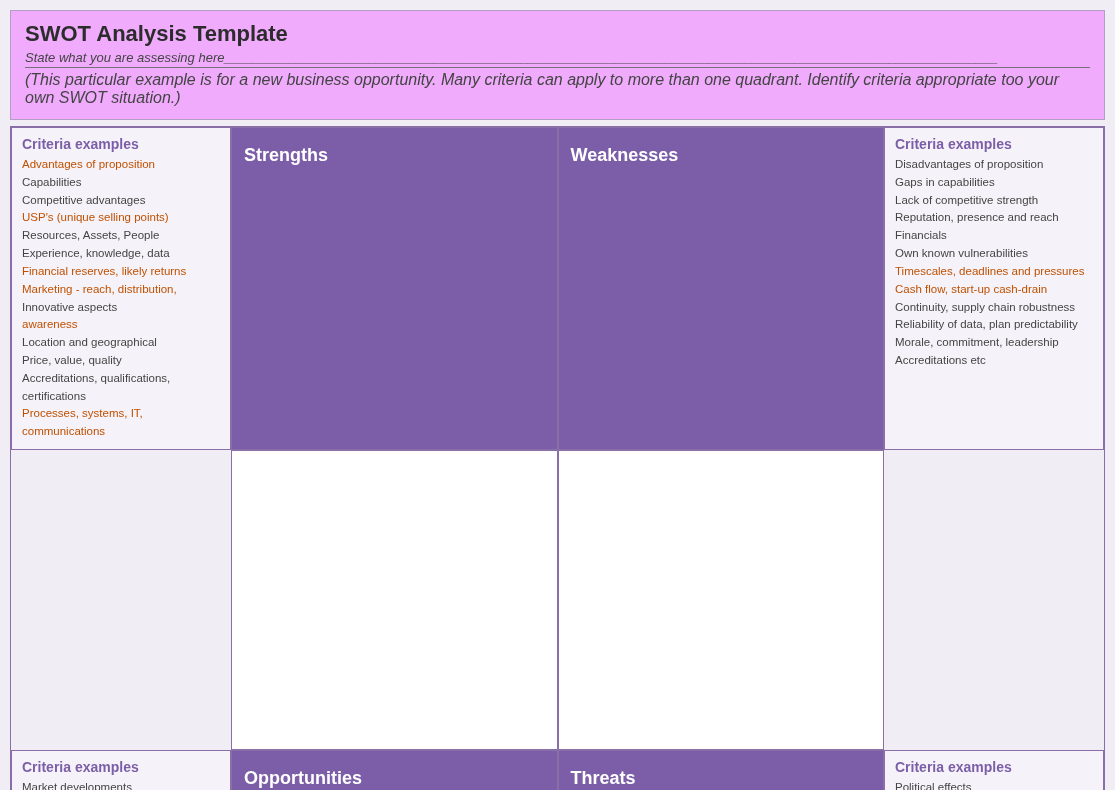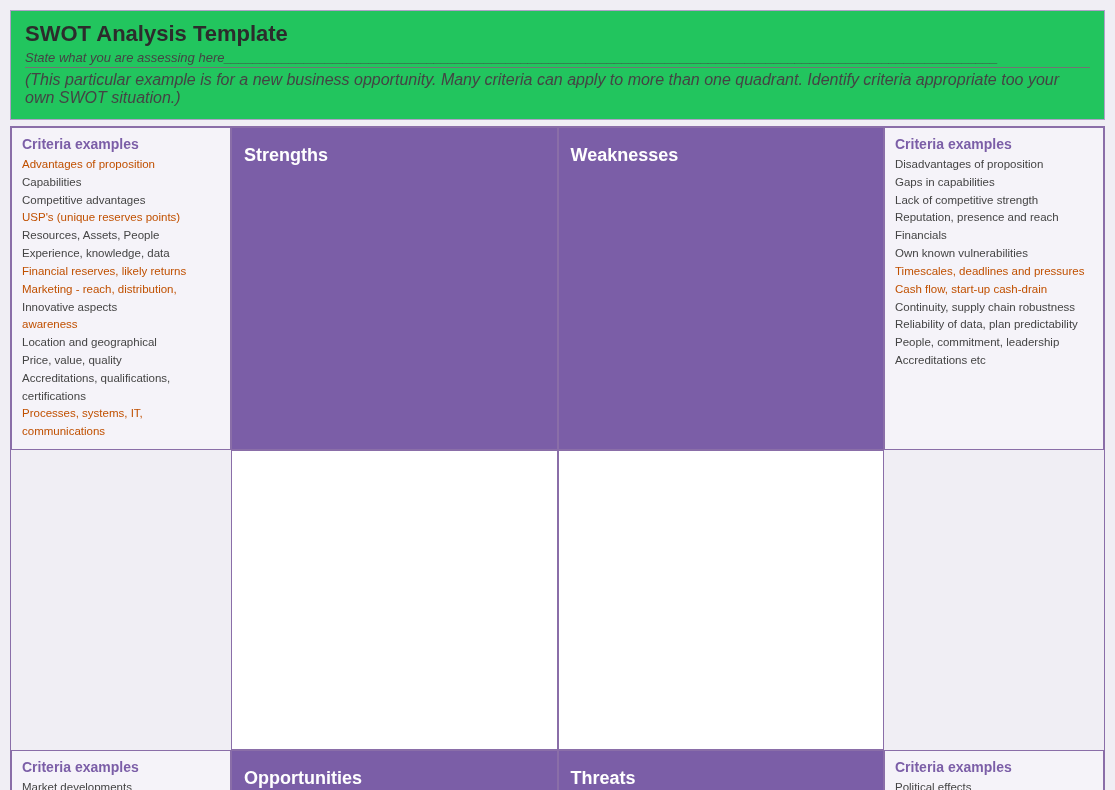--- a/index.html
+++ b/index.html
@@ -11,21 +11,21 @@
     }
 
     .page {
       width: 1115px;
       min-height: 790px;
       background: #f0eef4;
       padding: 10px;
     }
 
     .header {
-      background: #22c55e;
+      background: #f0abfc;
       border: 1px solid #b0a0c8;
       padding: 10px 14px 12px 14px;
       margin-bottom: 6px;
     }
 
     .header-title {
       font-size: 22px;
       font-weight: bold;
       color: #2c2c2c;
       margin-bottom: 3px;
@@ -102,21 +102,21 @@
     <div class="header-subtitle">State what you are assessing here___________________________________________________________________________________________________________</div>
     <div class="header-desc">(This particular example is for a new business opportunity. Many criteria can apply to more than one quadrant. Identify criteria appropriate too your own SWOT situation.)</div>
   </div>
 
   <div class="grid">
       <div class="cell" style="grid-area: 1 / 1 / 2 / 2;">
         <div class="criteria-header">Criteria examples</div>
         <div class="criteria-item orange">Advantages of proposition</div>
         <div class="criteria-item">Capabilities</div>
         <div class="criteria-item">Competitive advantages</div>
-        <div class="criteria-item orange">USP's (unique reserves points)</div>
+        <div class="criteria-item orange">USP's (unique selling points)</div>
         <div class="criteria-item">Resources, Assets, People</div>
         <div class="criteria-item">Experience, knowledge, data</div>
         <div class="criteria-item orange">Financial reserves, likely returns</div>
         <div class="criteria-item orange">Marketing -  reach, distribution,</div>
         <div class="criteria-item">Innovative aspects</div>
         <div class="criteria-item orange">awareness</div>
         <div class="criteria-item">Location and geographical</div>
         <div class="criteria-item">Price, value, quality</div>
         <div class="criteria-item">Accreditations, qualifications,</div>
         <div class="criteria-item">certifications</div>
@@ -130,21 +130,21 @@
         <div class="criteria-item">Disadvantages of proposition</div>
         <div class="criteria-item">Gaps in capabilities</div>
         <div class="criteria-item">Lack of competitive strength</div>
         <div class="criteria-item">Reputation, presence and reach</div>
         <div class="criteria-item">Financials</div>
         <div class="criteria-item">Own known vulnerabilities</div>
         <div class="criteria-item orange">Timescales, deadlines and pressures</div>
         <div class="criteria-item orange">Cash flow, start-up cash-drain</div>
         <div class="criteria-item">Continuity, supply chain robustness</div>
         <div class="criteria-item">Reliability of data, plan predictability</div>
-        <div class="criteria-item">People, commitment, leadership</div>
+        <div class="criteria-item">Morale, commitment, leadership</div>
         <div class="criteria-item">Accreditations etc</div>
       </div>
       <div class="empty-cell" style="grid-area: 2 / 2 / 3 / 3; min-height: 300px;"></div>
       <div class="empty-cell" style="grid-area: 2 / 3 / 3 / 4; min-height: 300px;"></div>
       <div class="cell" style="grid-area: 3 / 1 / 4 / 2;">
         <div class="criteria-header">Criteria examples</div>
         <div class="criteria-item">Market developments</div>
         <div class="criteria-item">Competitors' vulnerabilities</div>
       </div>
       <div class="cell-header" style="grid-area: 3 / 2 / 4 / 3;">Opportunities</div>

